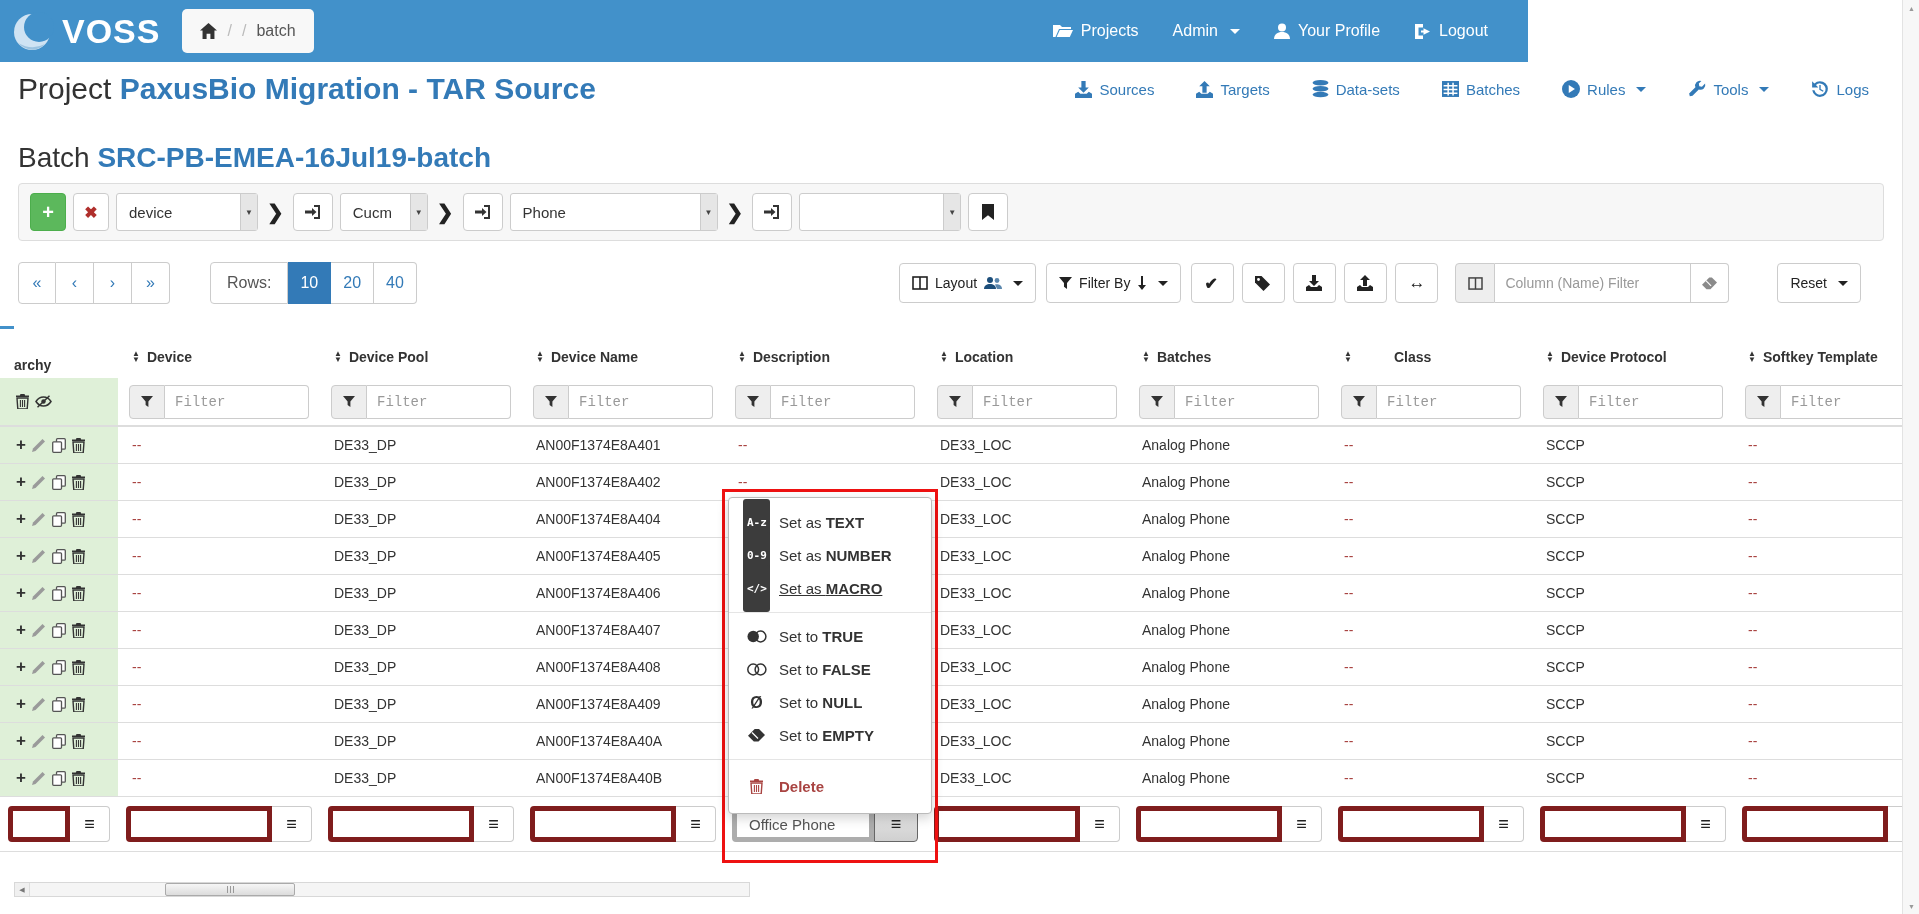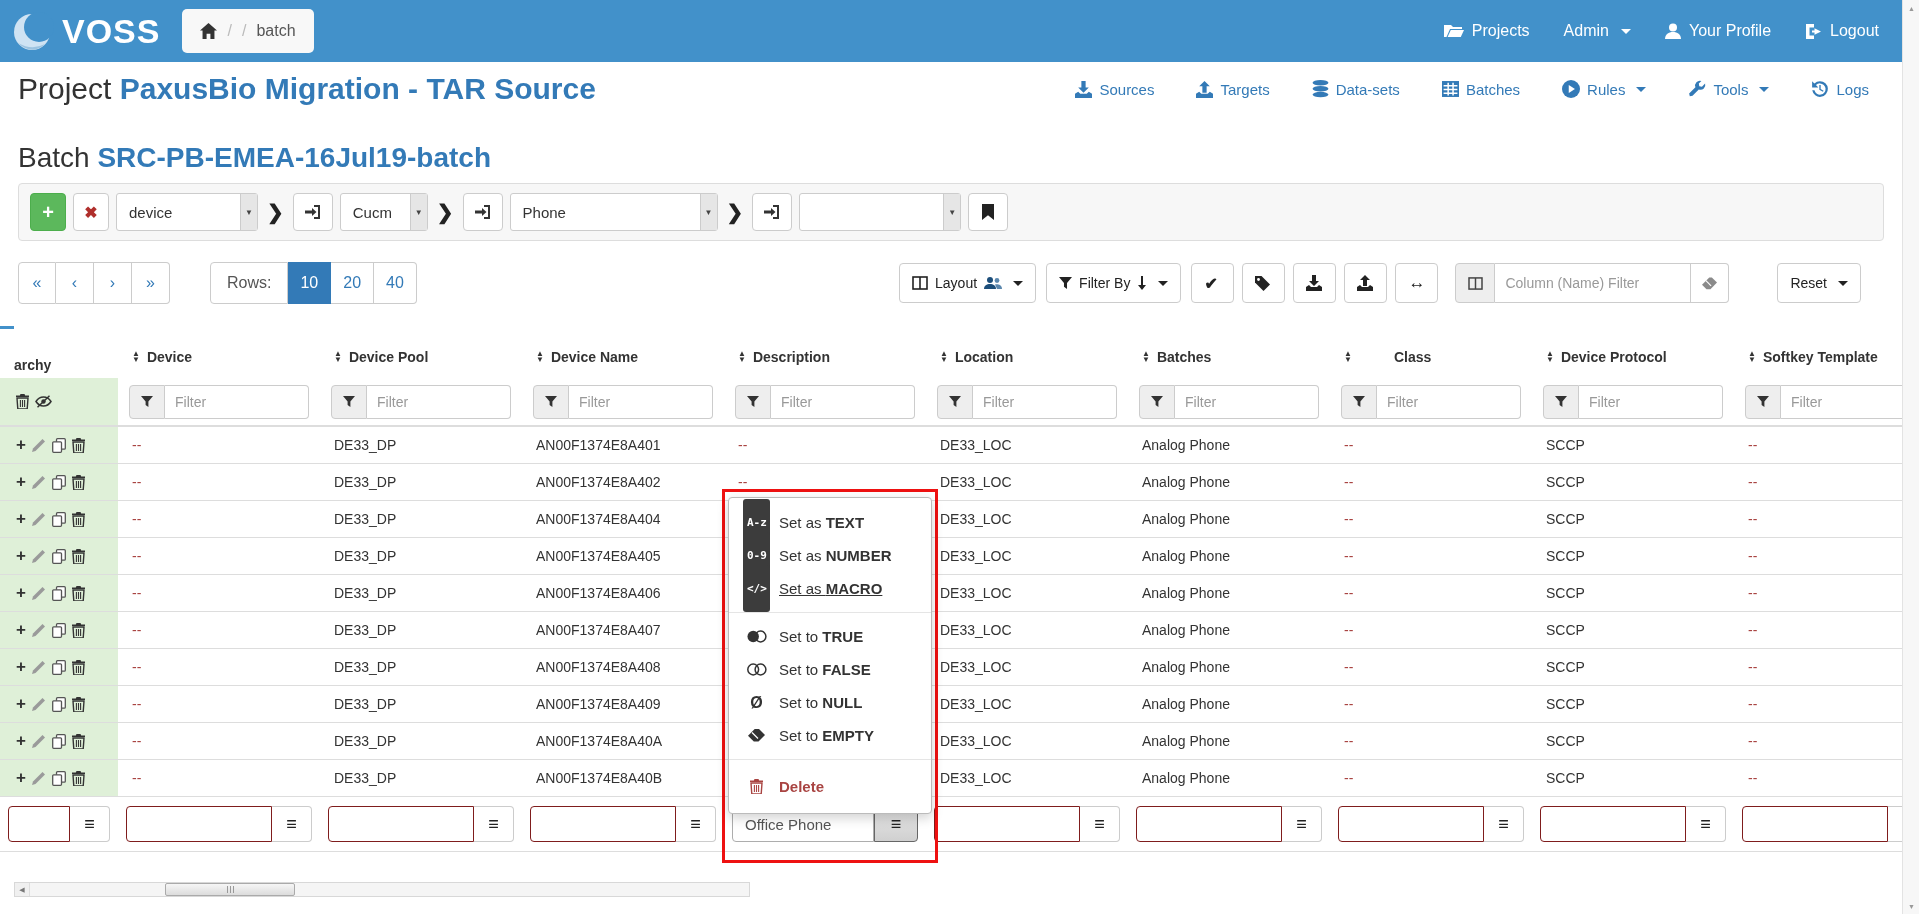--- a/index.html
+++ b/index.html
@@ -1,20 +1,20 @@
 <!DOCTYPE html>
 <html><head>
 <meta charset="utf-8">
 <style>
   * { margin:0; padding:0; box-sizing:border-box; }
   html,body { width:1919px; height:914px; overflow:hidden; background:#fff;
     font-family:"Liberation Sans", sans-serif; color:#333; }
 
   
-  .navbar { position:absolute; top:0; left:0; width:1919px; height:62px;
+  .navbar { position:absolute; top:0; left:0; width:1528px; height:62px;
     background:#4291ca; display:flex; align-items:center; }
   .brand { display:flex; align-items:center; gap:6px; padding:0 14px 0 12px; }
   .brand-text { color:#fff; font-size:34px; font-weight:bold; letter-spacing:1px; }
   .crumb-pill { background:#f8f8f8; border-radius:5px; height:44px; display:flex;
     align-items:center; gap:10px; padding:0 18px; margin-left:8px; font-size:16px; color:#555; }
   .crumb-sep { color:#bbb; }
   .nav-right { margin-left:auto; display:flex; align-items:center; gap:34px; padding-right:40px; }
   .nav-item { color:#fff; font-size:16px; display:flex; align-items:center; gap:8px; cursor:pointer; }
   .caret { display:inline-block; width:0; height:0; border-left:5px solid transparent;
     border-right:5px solid transparent; border-top:5px solid currentColor; margin-left:4px; }
@@ -78,36 +78,36 @@
 
   
   .table-wrap { position:absolute; top:336px; left:0; width:1902px; height:520px; overflow:hidden; }
   .trow { display:flex; width:1936px; }
   .cell { flex:0 0 auto; display:flex; align-items:center; padding-left:14px; font-size:14px;
     overflow:hidden; white-space:nowrap; }
   .hdr { height:42px; font-weight:bold; }
   .sorter { display:inline-flex; flex-direction:column; line-height:6px; font-size:8px;
     color:#333; margin-right:7px; cursor:pointer; }
   .filter-row { height:48px; border-bottom:1px solid #ddd; }
-  .filter-row .cell { padding:0 11px; }
+  .filter-row .cell { padding:0 11px;font-family:Liberation Mono, monospace; }
   .fg { display:flex; height:34px; width:100%; border-radius:4px; }
   .fg .addon { background:#eee; border:1px solid #ccc; border-radius:4px 0 0 4px; width:36px;
     display:flex; align-items:center; justify-content:center; }
   .fg input { flex:1; min-width:0; border:1px solid #ccc; border-left:none; border-radius:0 4px 4px 0;
     padding:0 10px; font-size:14px; color:#555; outline:none; font-family:inherit; }
   .fg input::placeholder { color:#999; }
   .hier-cell { background:#dff0d8; gap:6px; }
   .drow { height:37px; border-top:1px solid #ddd; }
   .red { color:#a94442; }
   .act { cursor:pointer; display:inline-flex; align-items:center; }
   .plus-g { font-weight:bold; font-size:17px; color:#333; }
   .bottom-row { height:56px; border-top:1px solid #ddd; border-bottom:1px solid #ddd; }
   .bottom-row .cell { padding:0 8px; }
   .big { display:flex; height:36px; width:100%; }
-  .big input { flex:1; min-width:0; border:1px solid #7f1d1d; border-radius:4px 0 0 4px;
+  .big input { flex:1; min-width:0; border:5px solid #7f1d1d; border-radius:4px 0 0 4px;
     padding:0 12px; font-size:15px; color:#555; outline:none; font-family:inherit; background:#fff; }
   .big .burger { width:40px; border:1px solid #ccc; border-left:none; border-radius:0 4px 4px 0;
     background:#fff; display:flex; align-items:center; justify-content:center; font-size:18px;
     color:#222; cursor:pointer; }
   .big.active input { border-color:#adadad; }
   .big.active .burger { background:linear-gradient(#e8e8e8,#d0d0d0); border:1px solid #666; width:44px; }
 
   
   .red-box { position:absolute; top:489px; left:722px; width:216px; height:374px;
     border:3px solid #ee1111; pointer-events:none; z-index:30; }

